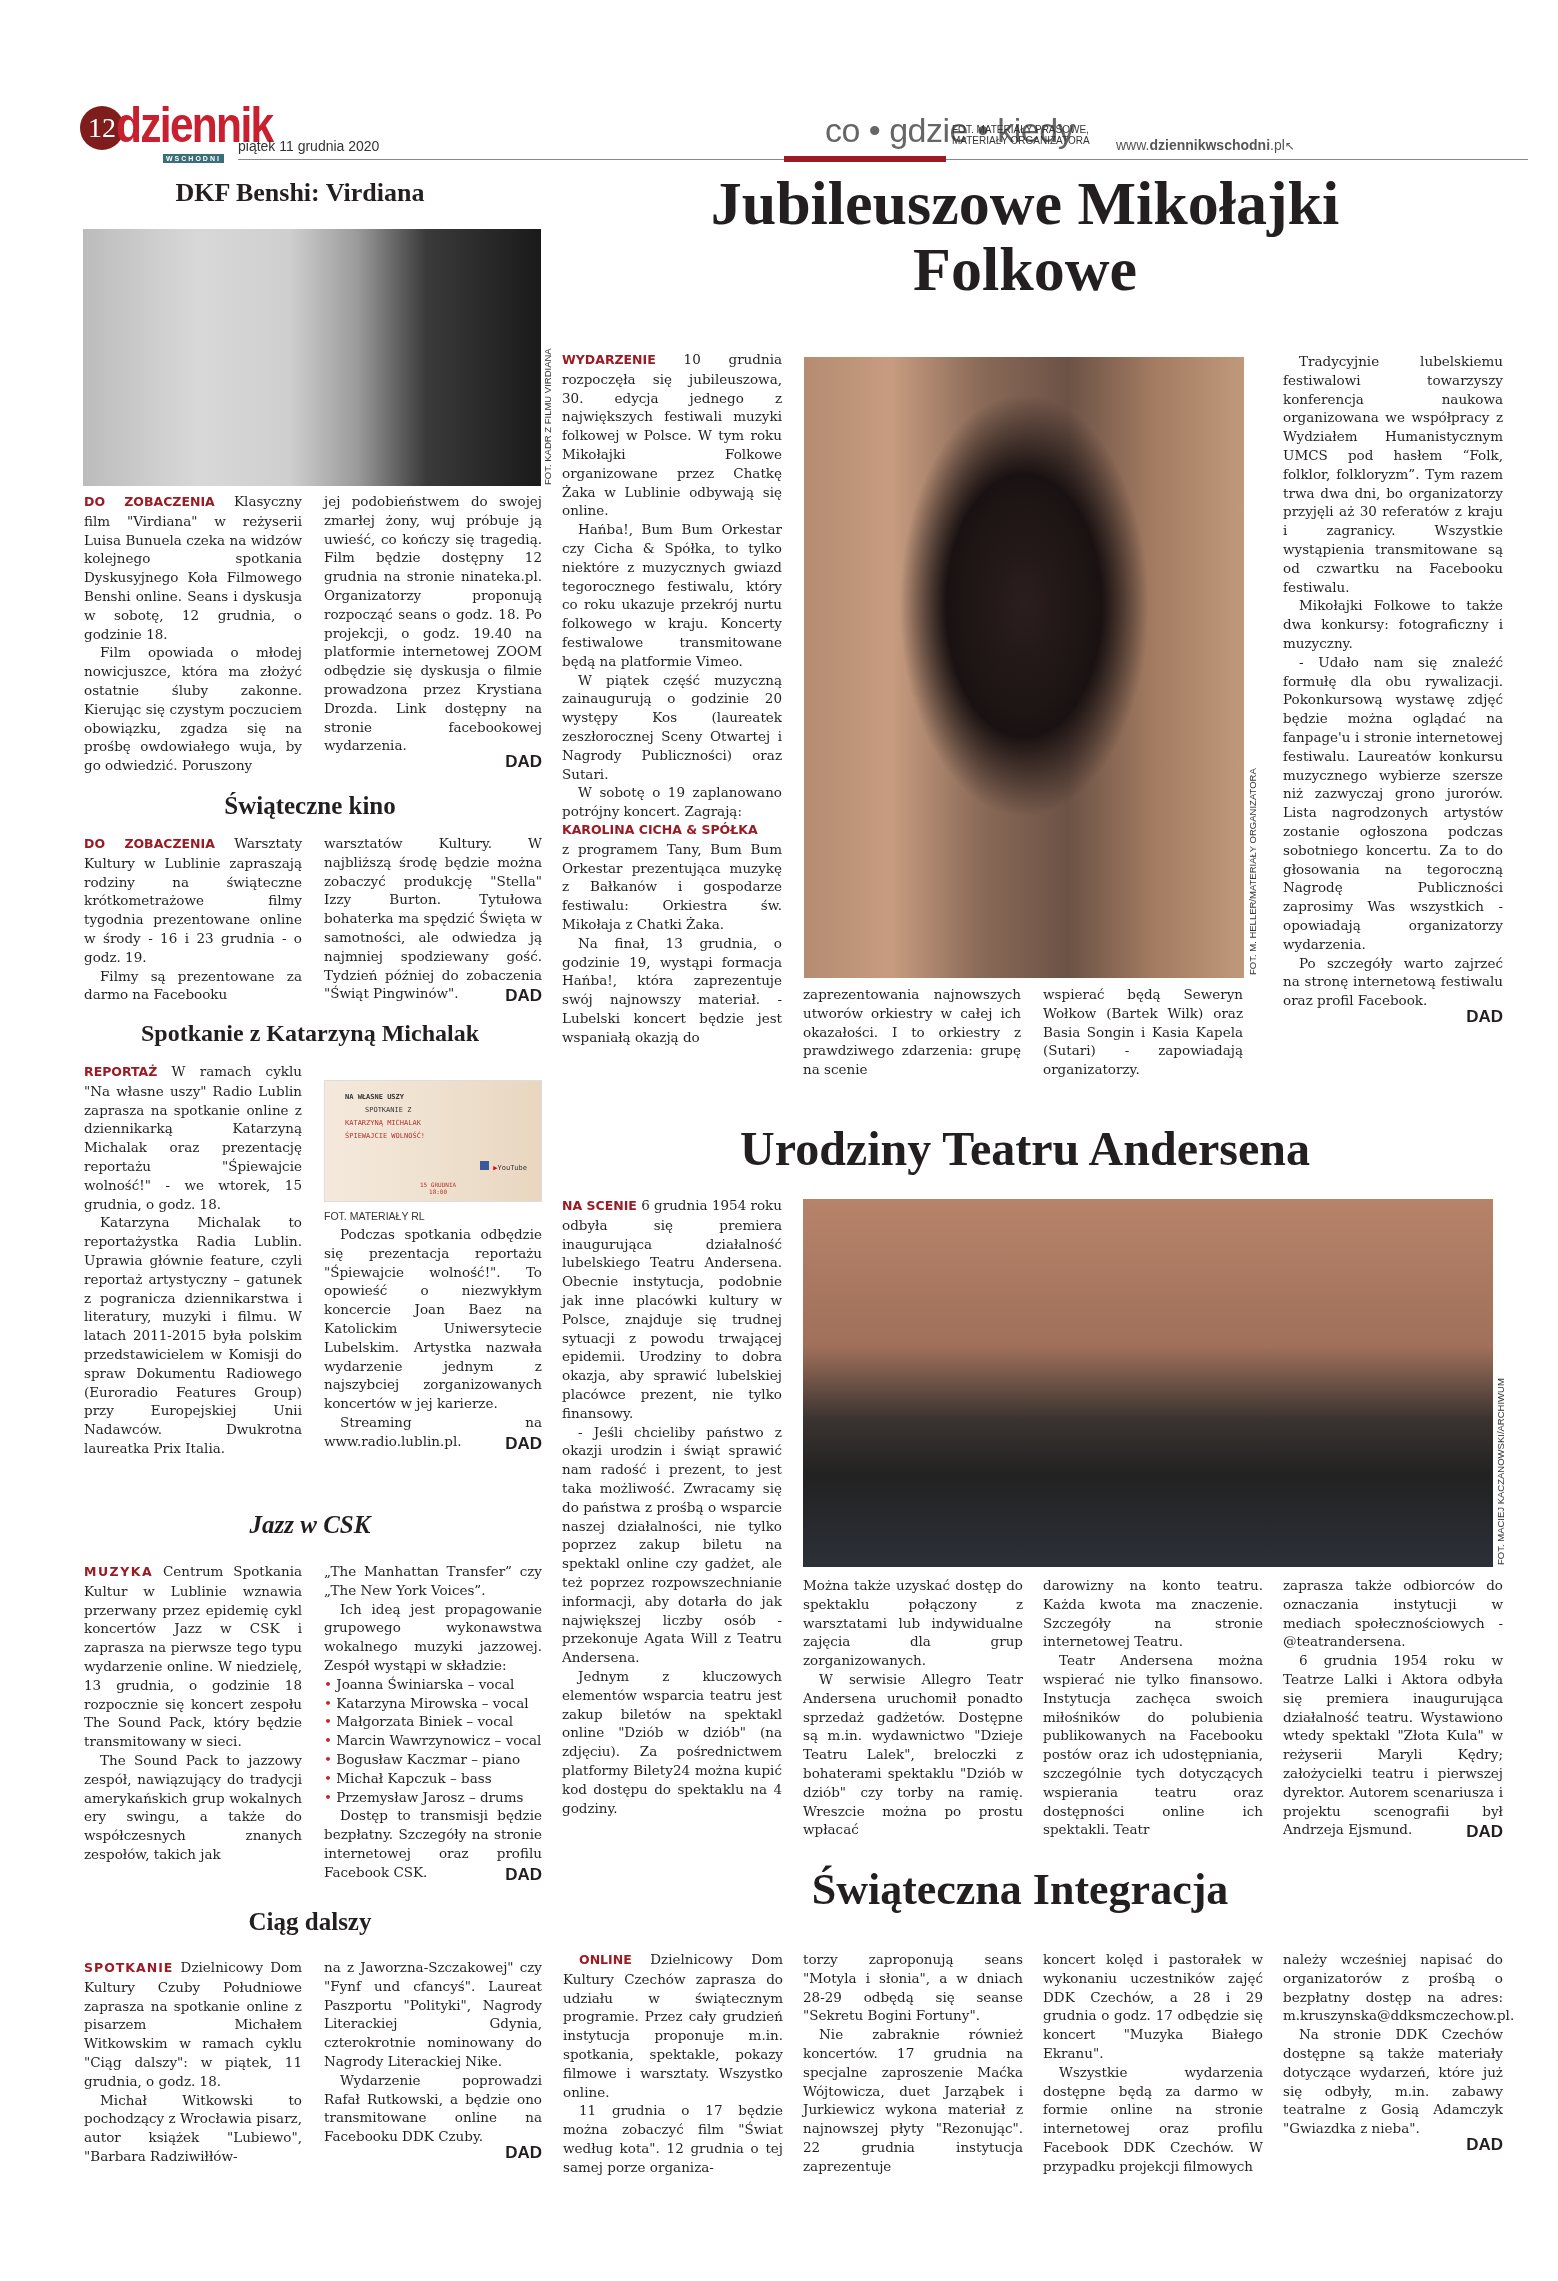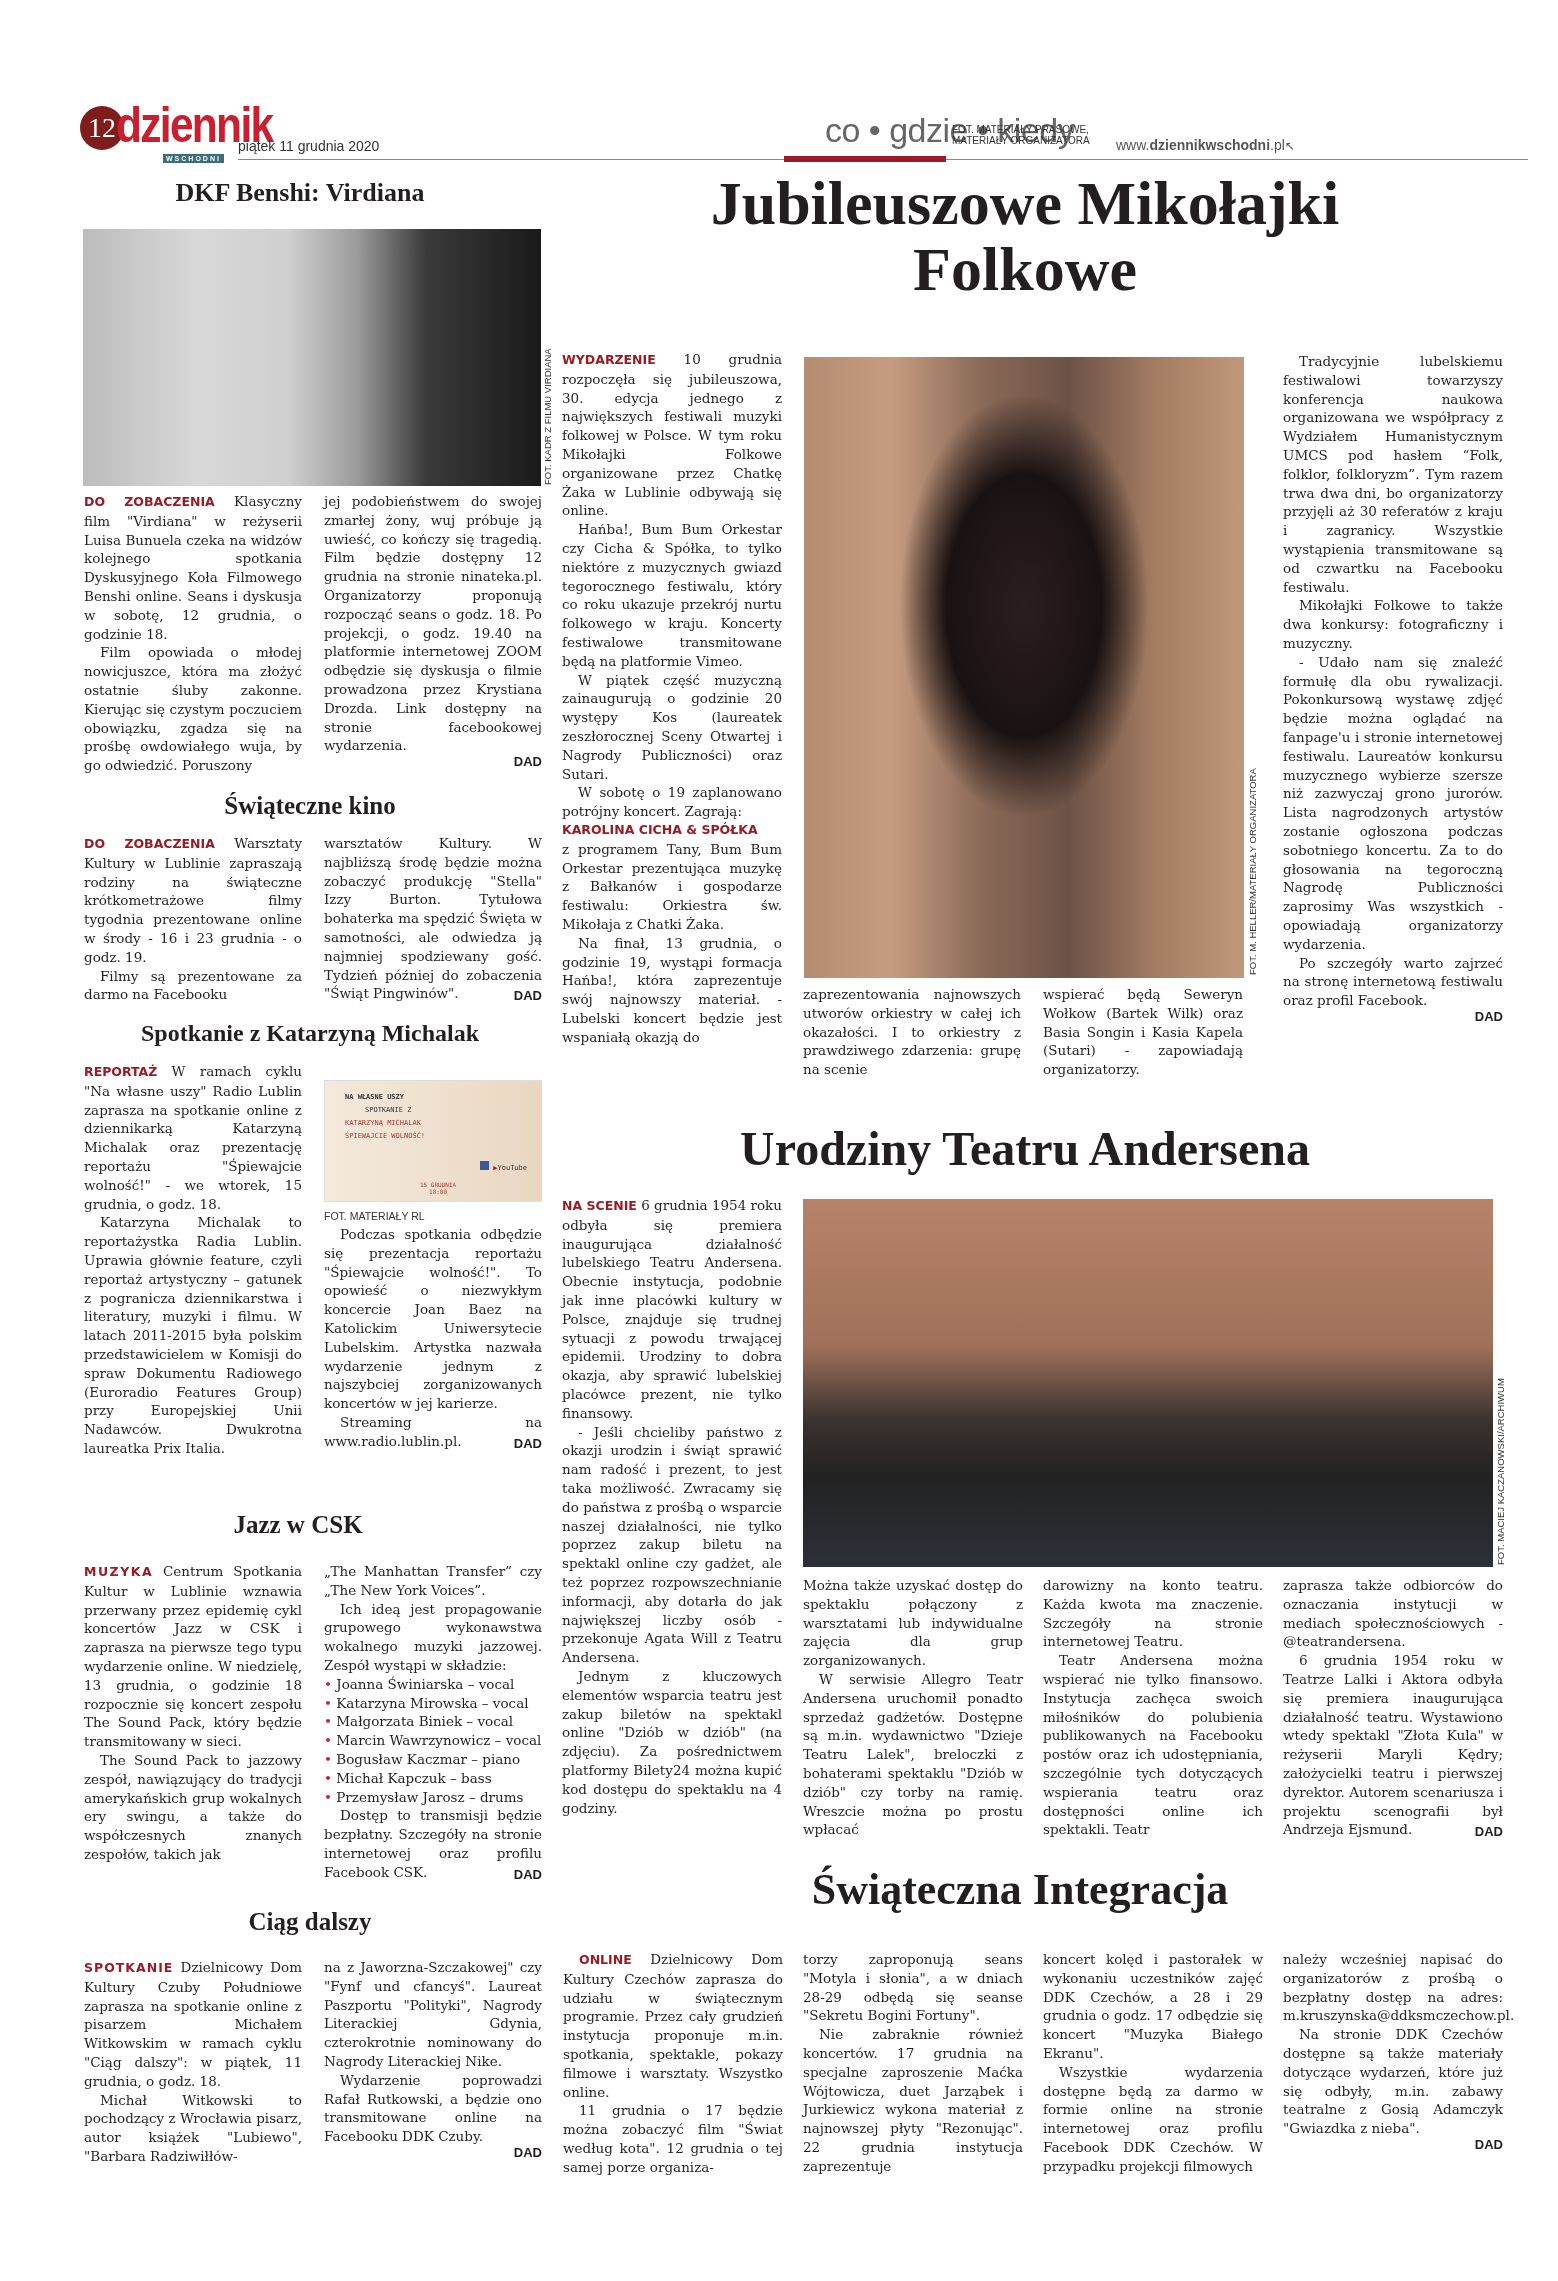--- a/index.html
+++ b/index.html
@@ -16,21 +16,21 @@
   .section-bar { left: 784px; top: 156px; width: 162px; height: 6px; background: #9b1b24; }
   .photo-credit-top { left: 952px; top: 124px; font-family: "Liberation Sans", sans-serif; font-size: 10px; color: #333; line-height: 11px; }
   .site { left: 1116px; top: 137px; font-family: "Liberation Sans", sans-serif; font-size: 14px; color: #555; }
   .site b { color: #555; }
 
   h2.head { font-family: "Liberation Serif", "DejaVu Serif", serif; font-weight: bold; color: #231f20; text-align: center; line-height: 1; }
   .col { font-size: 13.5px; line-height: 18.8px; text-align: justify; hyphens: auto; }
   .col p { text-indent: 16px; }
   .col p.first { text-indent: 0; }
   .kicker { font-family: "DejaVu Sans", "Liberation Sans", sans-serif; font-weight: bold; color: #9b1b24; font-size: 12.5px; }
-  .dad { display: block; text-align: right; font-family: "Liberation Sans", sans-serif; font-weight: bold; font-size: 13px; line-height: 14px; }
+  .dad { display: block; text-align: right; font-family: "Liberation Sans", sans-serif; font-weight: bold; font-size: 17px; line-height: 14px; }
   .credit-v { font-family: "Liberation Sans", sans-serif; font-size: 9.5px; color: #333; writing-mode: vertical-rl; transform: rotate(180deg); white-space: nowrap; }
   .credit-h { font-family: "Liberation Sans", sans-serif; font-size: 10.5px; color: #333; }
   .bullet { color: #c8202f; }
   ul.list { list-style: none; }
   ul.list li { text-indent: 0; }
 
   
   .img-virdiana { background: linear-gradient(90deg, #bcbcbc 0%, #d8d8d8 25%, #cfcfcf 45%, #9a9a9a 60%, #3a3a3a 75%, #1a1a1a 100%); }
   .img-folk { background: radial-gradient(ellipse at 50% 40%, #2b1e1e 0%, #1a1212 25%, transparent 40%), linear-gradient(90deg, #b58c72 0%, #c79c80 20%, #8a6a58 40%, #6c5246 60%, #a47c62 80%, #c0987a 100%); }
   .img-michalak { background: linear-gradient(90deg, #f4e9dc 0%, #efe1cf 50%, #e8d6c0 100%); border: 1px solid #ddd; }
@@ -90,21 +90,21 @@
       <div>18:00</div>
     </div>
 </div>
 <div class="abs credit-h" style="left:324px;top:1210px;width:218px;">FOT. MATERIAŁY RL</div>
 <div class="abs col" style="left:324px;top:1225px;width:218px;">
   <p>Podczas spotkania odbędzie się prezentacja reportażu "Śpiewajcie wolność!". To opowieść o niezwykłym koncercie Joan Baez na Katolickim Uniwersytecie Lubelskim. Artystka nazwała wydarzenie jednym z najszybciej zorganizowanych koncertów w jej karierze.</p>
   <p>Streaming na www.radio.lublin.pl.</p>
   <span class="dad" style="margin-top:-14px;">DAD</span>
 </div>
 
-<h2 class="abs head" style="left:68px;top:1512px;width:460px;font-size:25px;">Jazz w CSK</h2>
+<h2 class="abs head" style="left:80px;top:1512px;width:460px;font-size:25px;font-style:italic;">Jazz w CSK</h2>
 <div class="abs col" style="left:84px;top:1562px;width:218px;">
   <p class="first"><span class="kicker" style="letter-spacing:1.5px;">MUZYKA</span> <span>Centrum Spotkania Kultur w Lublinie wznawia przerwany przez epidemię cykl koncertów Jazz w CSK i zaprasza na pierwsze tego typu wydarzenie online. W niedzielę, 13 grudnia, o godzinie 18 rozpocznie się koncert zespołu The Sound Pack, który będzie transmitowany w sieci.</span></p>
   <p>The Sound Pack to jazzowy zespół, nawiązujący do tradycji amerykańskich grup wokalnych ery swingu, a także do współczesnych znanych zespołów, takich jak</p>
 </div>
 <div class="abs col" style="left:324px;top:1562px;width:218px;">
   <p class="first">„The Manhattan Transfer” czy „The New York Voices”.</p>
   <p>Ich ideą jest propagowanie grupowego wykonawstwa wokalnego muzyki jazzowej. Zespół wystąpi w składzie:</p>
   <ul class="list">
     <li><span class="bullet">•</span> <span>Joanna Świniarska – vocal</span></li>
     <li><span class="bullet">•</span> <span>Katarzyna Mirowska – vocal</span></li>

